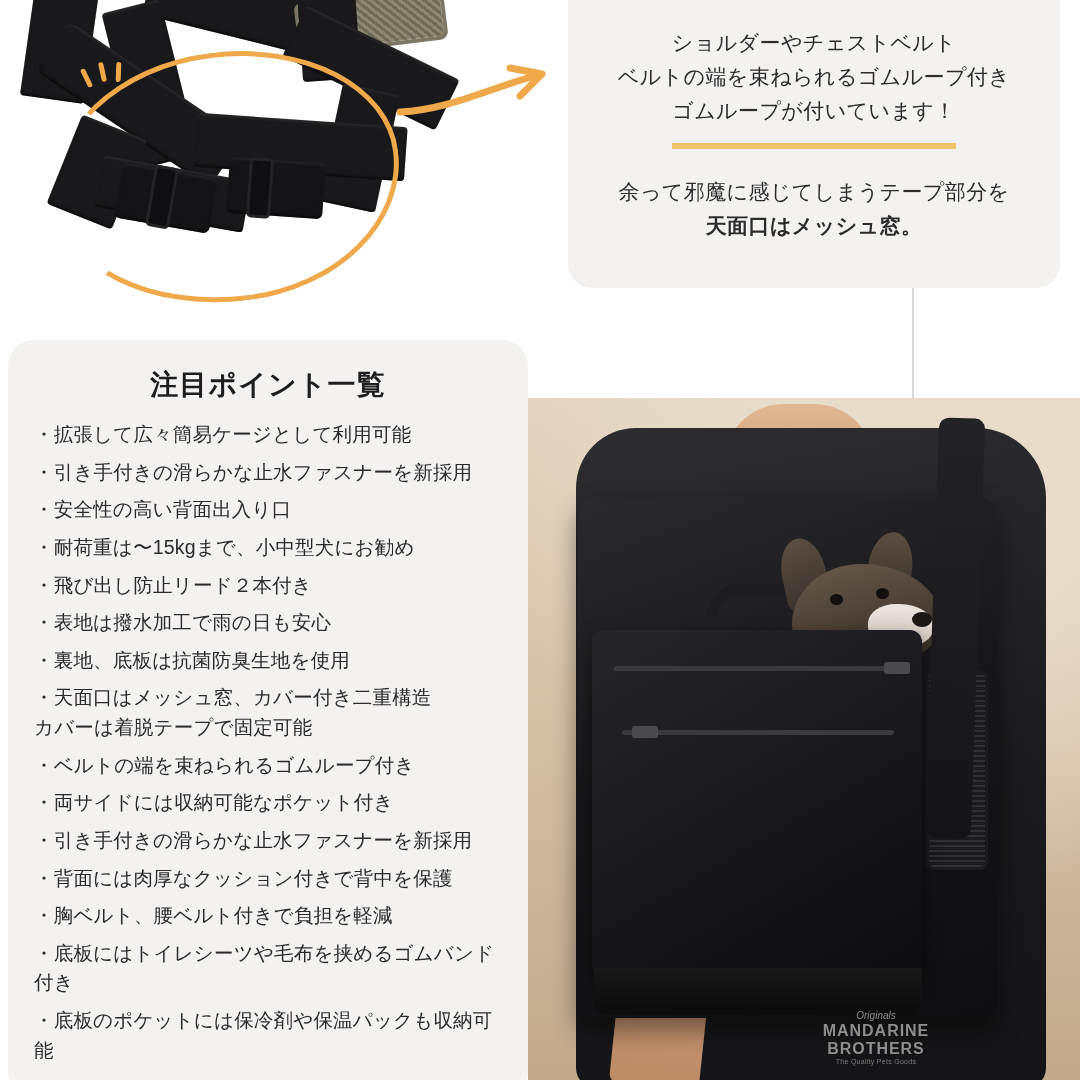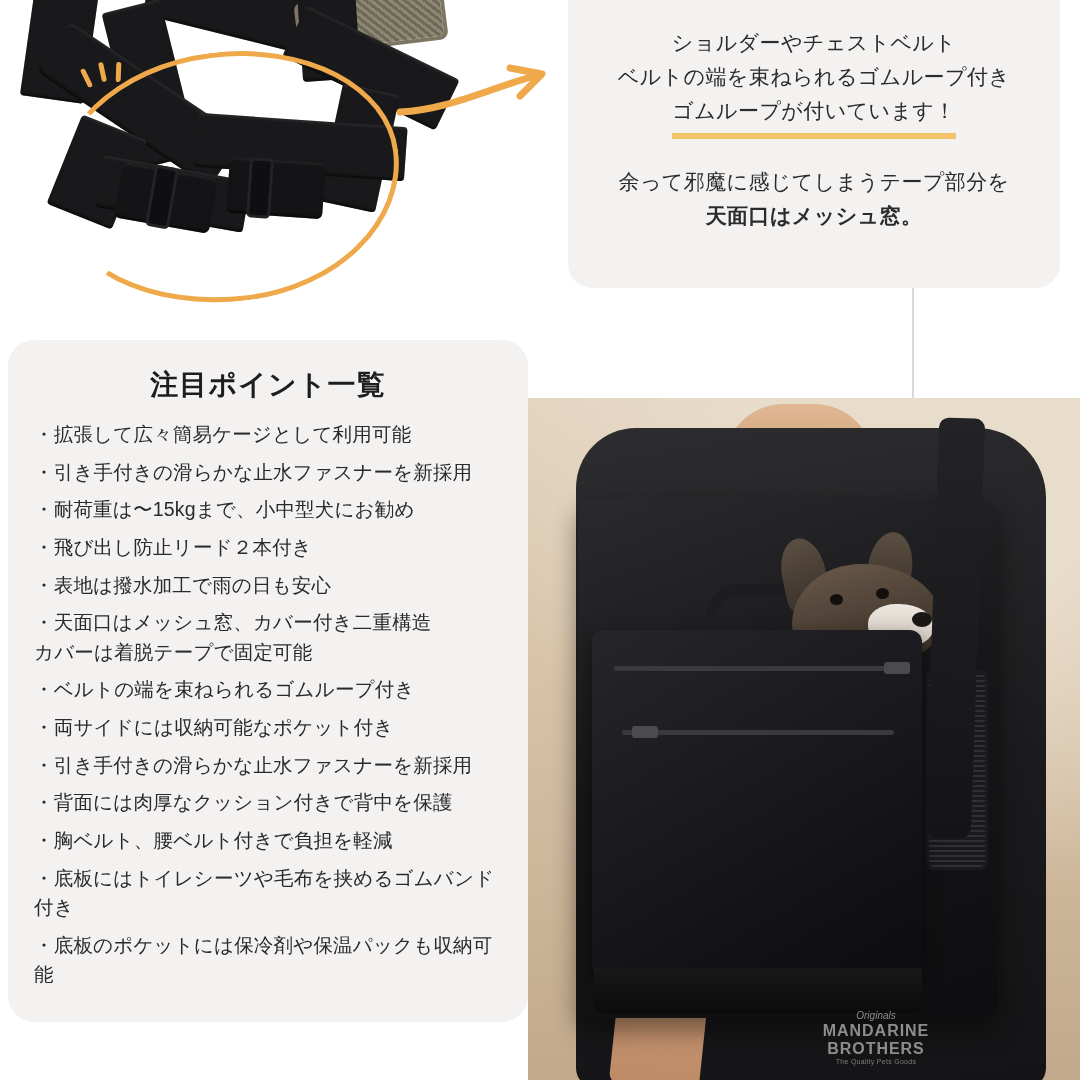--- a/index.html
+++ b/index.html
@@ -119,21 +119,21 @@
   }
   .note-line {
     font-size: 21px;
     color: #2b2b2b;
     line-height: 1.62;
     letter-spacing: .02em;
   }
   .note-line.hl {
     display: inline-block;
     border-bottom: 6px solid #f0c269;
-    padding-bottom: 5px;
+    padding-bottom: 15px;
   }
   .note-gap { height: 26px; }
   .note-line.bold { font-weight: bold; }
 
   
   .list-card {
     position: absolute;
     left: 8px;
     top: 340px;
     width: 520px;
@@ -357,23 +357,25 @@
     </div>
     <div class="note-gap"></div>
     <div class="note-line">余って邪魔に感じてしまうテープ部分を</div>
     <div class="note-line bold">天面口はメッシュ窓。</div>
   </div>
 
   <div class="list-card">
     <div class="list-title">注目ポイント一覧</div>
     <div class="feature">・拡張して広々簡易ケージとして利用可能</div>
     <div class="feature">・引き手付きの滑らかな止水ファスナーを新採用</div>
+    <div class="feature">・安全性の高い背面出入り口</div>
     <div class="feature">・耐荷重は〜15kgまで、小中型犬にお勧め</div>
     <div class="feature">・飛び出し防止リード２本付き</div>
     <div class="feature">・表地は撥水加工で雨の日も安心</div>
+    <div class="feature">・裏地、底板は抗菌防臭生地を使用</div>
     <div class="feature">・天面口はメッシュ窓、カバー付き二重構造
   カバーは着脱テープで固定可能</div>
     <div class="feature">・ベルトの端を束ねられるゴムループ付き</div>
     <div class="feature">・両サイドには収納可能なポケット付き</div>
     <div class="feature">・引き手付きの滑らかな止水ファスナーを新採用</div>
     <div class="feature">・背面には肉厚なクッション付きで背中を保護</div>
     <div class="feature">・胸ベルト、腰ベルト付きで負担を軽減</div>
     <div class="feature">・底板にはトイレシーツや毛布を挟めるゴムバンド付き</div>
     <div class="feature">・底板のポケットには保冷剤や保温パックも収納可能</div>
 

